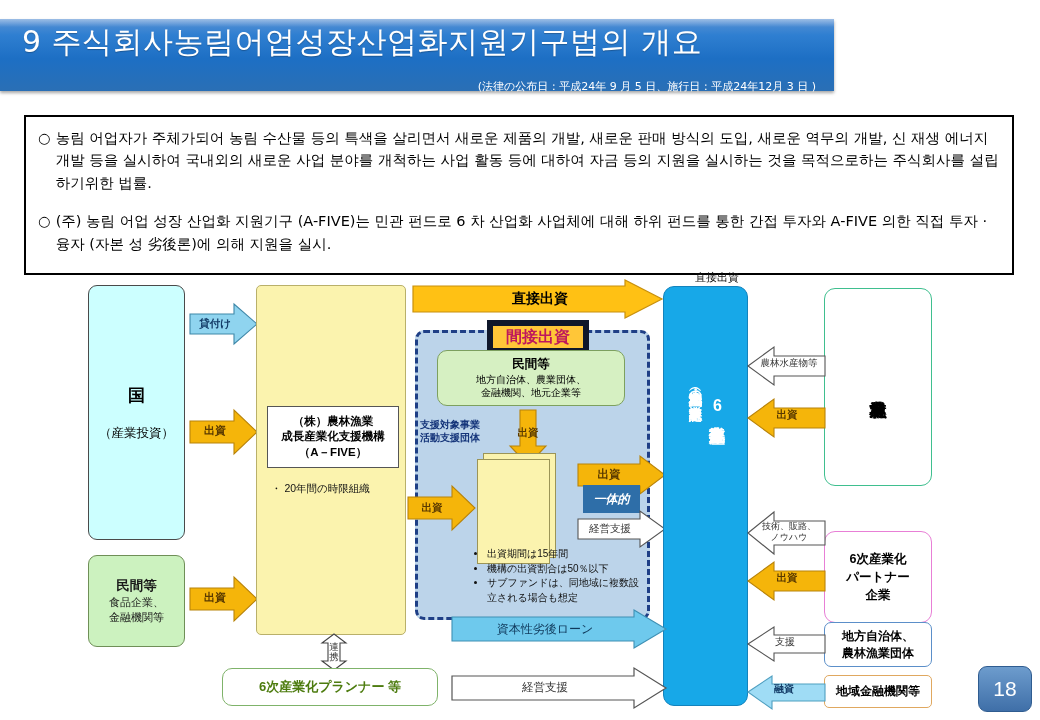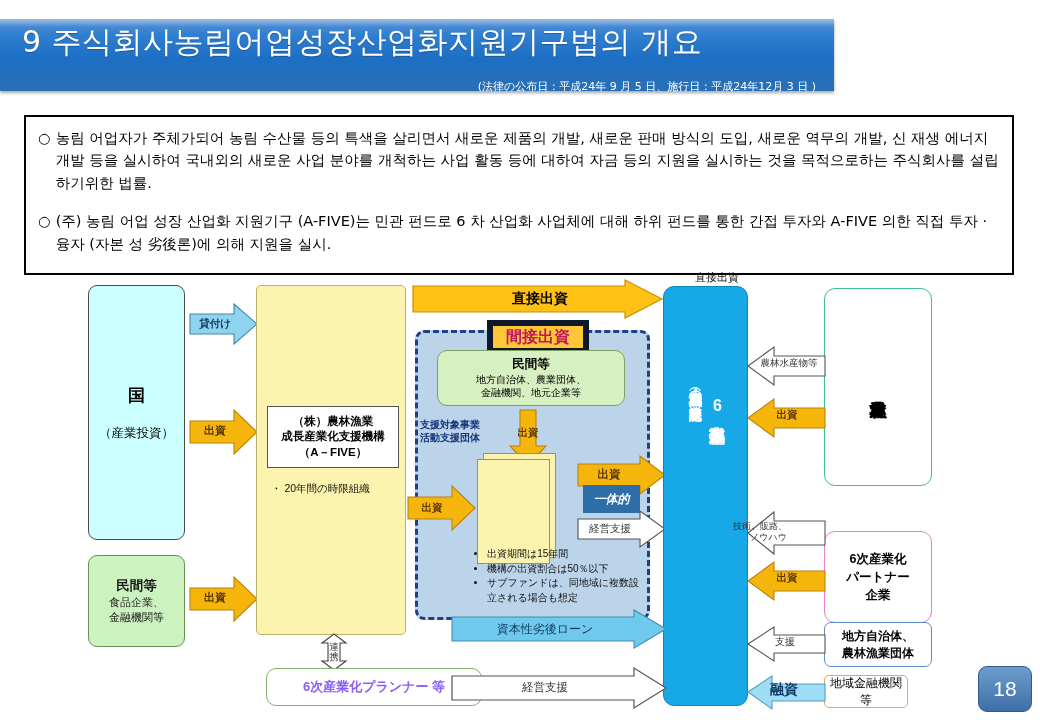--- a/index.html
+++ b/index.html
@@ -156,30 +156,30 @@
     left:824px;top:245px;width:108px;height:92px;
     background:#ffffff;border:1.6px solid #e87fd6;border-radius:11px;
     flex-direction:column;font-size:12.5px;font-weight:bold;color:#000;line-height:1.45;margin-top:16px;
   }
   #box-jichitai{
     left:824px;top:352px;width:108px;height:45px;
     background:#ffffff;border:1.6px solid #5b8fc9;border-radius:7px;
     flex-direction:column;font-size:12px;font-weight:bold;color:#000;line-height:1.35;
   }
   #box-kinyu{
-    left:824px;top:405px;width:84px;height:33px;
+    left:824px;top:405px;width:108px;height:33px;
     background:#ffffff;border:1.4px solid #e0a860;border-radius:5px;
-    font-size:12px;font-weight:normal;color:#000;
+    font-size:12px;font-weight:bold;color:#000;
   }
 
   
   #box-planner{
     left:222px;top:398px;width:216px;height:38px;
     background:#ffffff;border:1.4px solid #7fb36a;border-radius:10px;
-    font-size:13px;font-weight:bold;color:#8b5cf6;margin-left:44px;
+    font-size:13px;font-weight:bold;color:#4d7c0f;
   }
 
   
   .arrow{position:absolute;}
   .arrow svg{display:block;overflow:visible;}
   .alabel{
     position:absolute;display:flex;align-items:center;justify-content:center;
     text-align:center;line-height:1.2;
   }
   .lbl-dark{color:#5a3a00;font-weight:bold;}
@@ -368,21 +368,21 @@
       <polygon points="0,21 26,2 26,11 77,11 77,31 26,31 26,40" fill="#f5b50a" stroke="#b8830a" stroke-width="1.1"></polygon>
     </svg>
   </div>
   <div class="alabel lbl-dark" style="left:760px;top:136px;width:54px;height:16px;font-size:10.5px;">出資</div>
 
   <div class="arrow" style="left:748px;top:240px;">
     <svg width="78" height="46" viewBox="0 0 78 46">
       <polygon points="0,23 26,2 26,11 77,11 77,35 26,35 26,44" fill="#ffffff" stroke="#555" stroke-width="1.1"></polygon>
     </svg>
   </div>
-  <div class="alabel lbl-gray" style="left:721px;top:248px;width:66px;height:28px;font-size:9px;flex-direction:column;align-items:flex-end;">
+  <div class="alabel lbl-gray" style="left:756px;top:248px;width:66px;height:28px;font-size:9px;flex-direction:column;align-items:center;">
     <span>技術、販路、</span>
     <span>ノウハウ</span>
   </div>
 
   <div class="arrow" style="left:748px;top:290px;">
     <svg width="78" height="42" viewBox="0 0 78 42">
       <polygon points="0,21 26,2 26,11 77,11 77,31 26,31 26,40" fill="#f5b50a" stroke="#b8830a" stroke-width="1.1"></polygon>
     </svg>
   </div>
   <div class="alabel lbl-dark" style="left:760px;top:299px;width:54px;height:16px;font-size:10.5px;">出資</div>
@@ -392,21 +392,21 @@
       <polygon points="0,19 26,2 26,10 77,10 77,28 26,28 26,36" fill="#ffffff" stroke="#555" stroke-width="1.1"></polygon>
     </svg>
   </div>
   <div class="alabel lbl-gray" style="left:760px;top:364px;width:50px;height:16px;font-size:10px;">支援</div>
 
   <div class="arrow" style="left:748px;top:404px;">
     <svg width="78" height="36" viewBox="0 0 78 36">
       <polygon points="0,18 24,2 24,10 77,10 77,27 24,27 24,35" fill="#9fdcf5" stroke="#4f9fc0" stroke-width="1.1"></polygon>
     </svg>
   </div>
-  <div class="alabel lbl-blue" style="left:760px;top:411px;width:48px;height:16px;font-size:14px;">融資</div>
+  <div class="alabel lbl-blue" style="left:760px;top:411px;width:48px;height:16px;font-size:10px;">融資</div>
 
   <div class="arrow" style="left:452px;top:340px;">
     <svg width="215" height="38" viewBox="0 0 215 38">
       <polygon points="0,7 182,7 182,0 214,19 182,38 182,31 0,31" fill="#6ec9ed" stroke="#3e90b4" stroke-width="1.1"></polygon>
     </svg>
   </div>
   <div class="alabel" style="left:455px;top:349px;width:180px;height:20px;font-size:12px;color:#103a5c;">資本性劣後ローン</div>
 
   <div class="arrow" style="left:302px;top:364px;">
     <svg width="64" height="36" viewBox="0 0 64 36">

